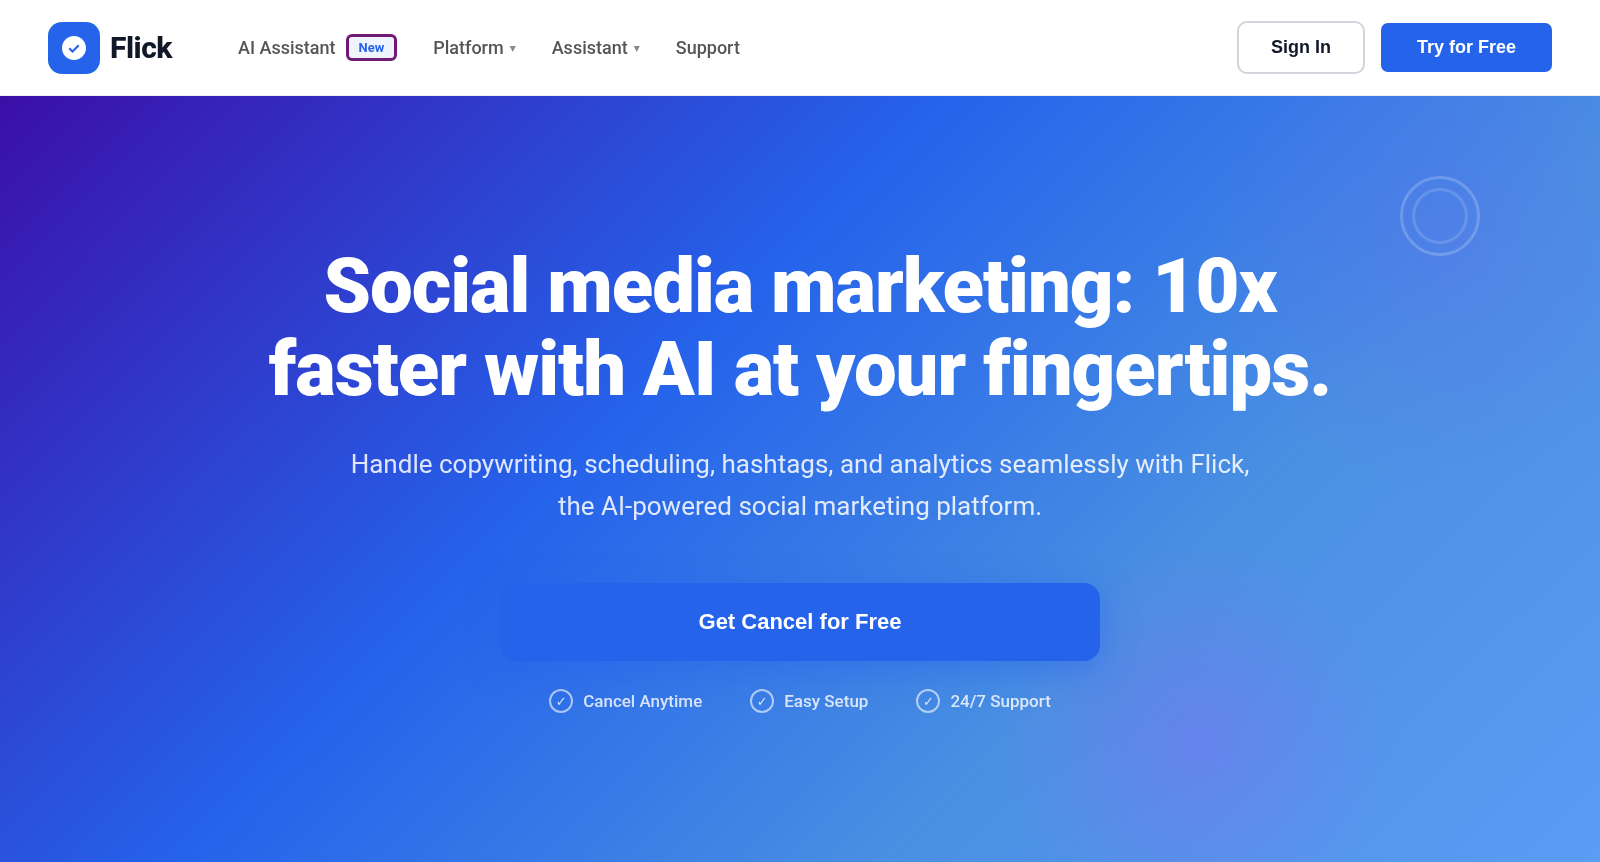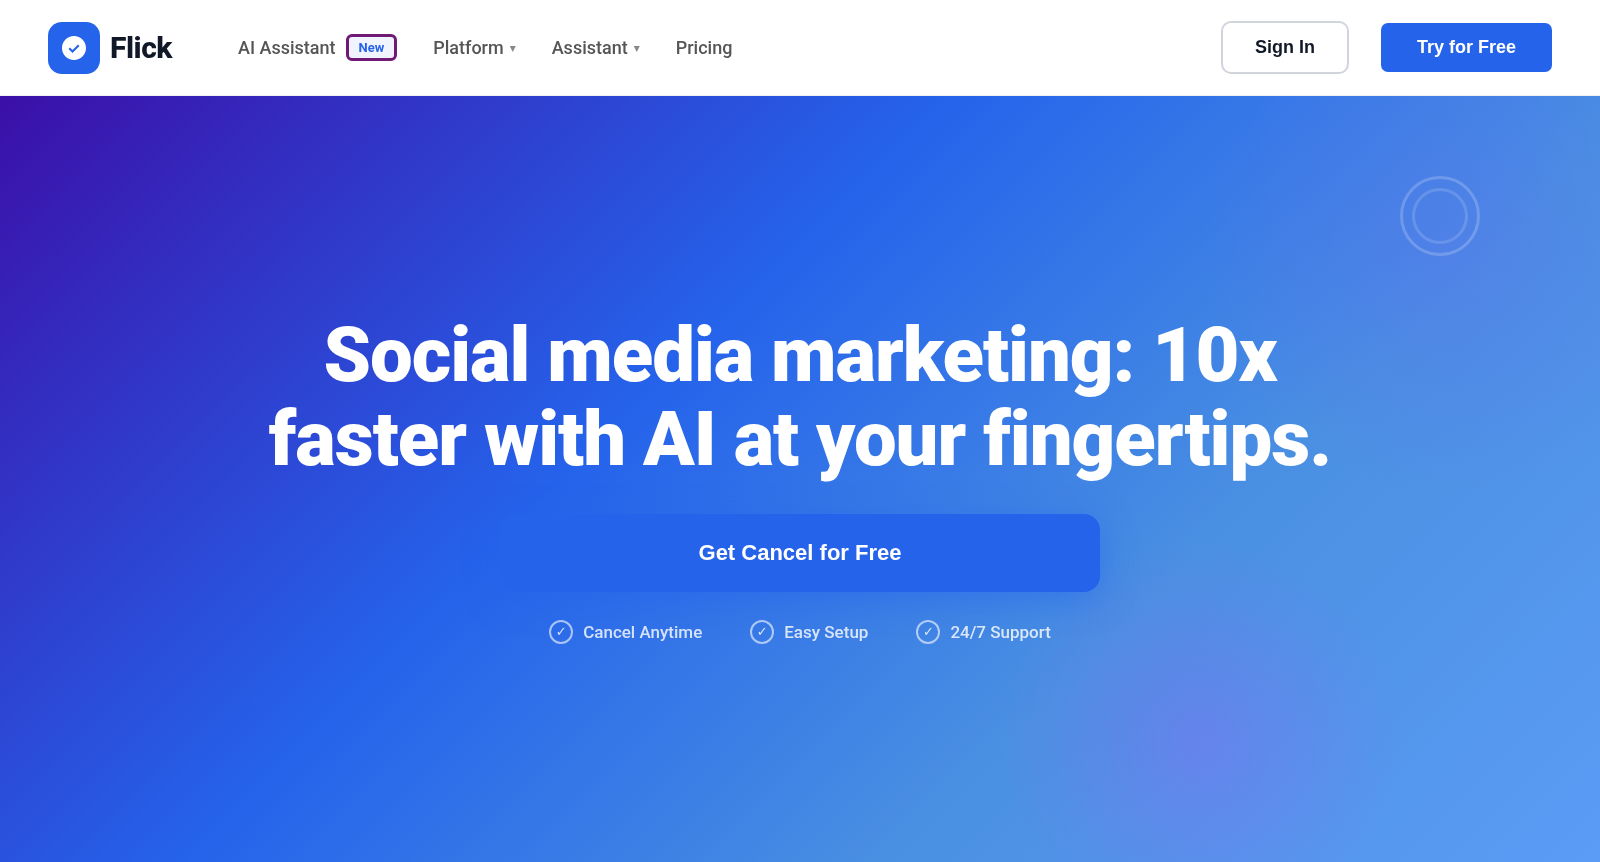--- a/index.html
+++ b/index.html
@@ -95,21 +95,21 @@
       font-size: 13px;
       font-weight: 700;
       padding: 3px 10px;
       border-radius: 6px;
       margin-left: 4px;
     }
 
     .navbar-right {
       display: flex;
       align-items: center;
-      gap: 32px;
+      gap: 16px;
     }
 
     .sign-in-btn {
       padding: 14px 32px;
       font-size: 18px;
       font-weight: 600;
       color: #111827;
       background: #ffffff;
       border: 2px solid #d1d5db;
       border-radius: 10px;
@@ -274,36 +274,37 @@
       </a>
       <a class="nav-item">
         <span>Platform</span>
         <span class="chevron">▾</span>
       </a>
       <a class="nav-item">
         <span>Assistant</span>
         <span class="chevron">▾</span>
       </a>
       <a class="nav-item">
-        <span>Pricing</span>
+        <span>Support</span>
       </a>
     </div>
   </div>
 
   <div class="navbar-right">
     <button class="sign-in-btn">Sign In</button>
     <button class="try-free-btn">Try for Free</button>
   </div>
 </nav>
 
 <section class="hero">
   <div class="hero-decoration"></div>
 
   <h1 class="hero-title">Social media marketing: 10x faster with AI at your fingertips.</h1>
 
+  <p class="hero-subtitle">Handle copywriting, scheduling, hashtags, and analytics seamlessly with Flick, the AI-powered social marketing platform.</p>
 
   <button class="cta-button">Get Cancel for Free</button>
 
   <div class="trust-badges">
     <div class="trust-item">
       <div class="trust-check">✓</div>
       <span>Cancel Anytime</span>
     </div>
     <div class="trust-item">
       <div class="trust-check">✓</div>

